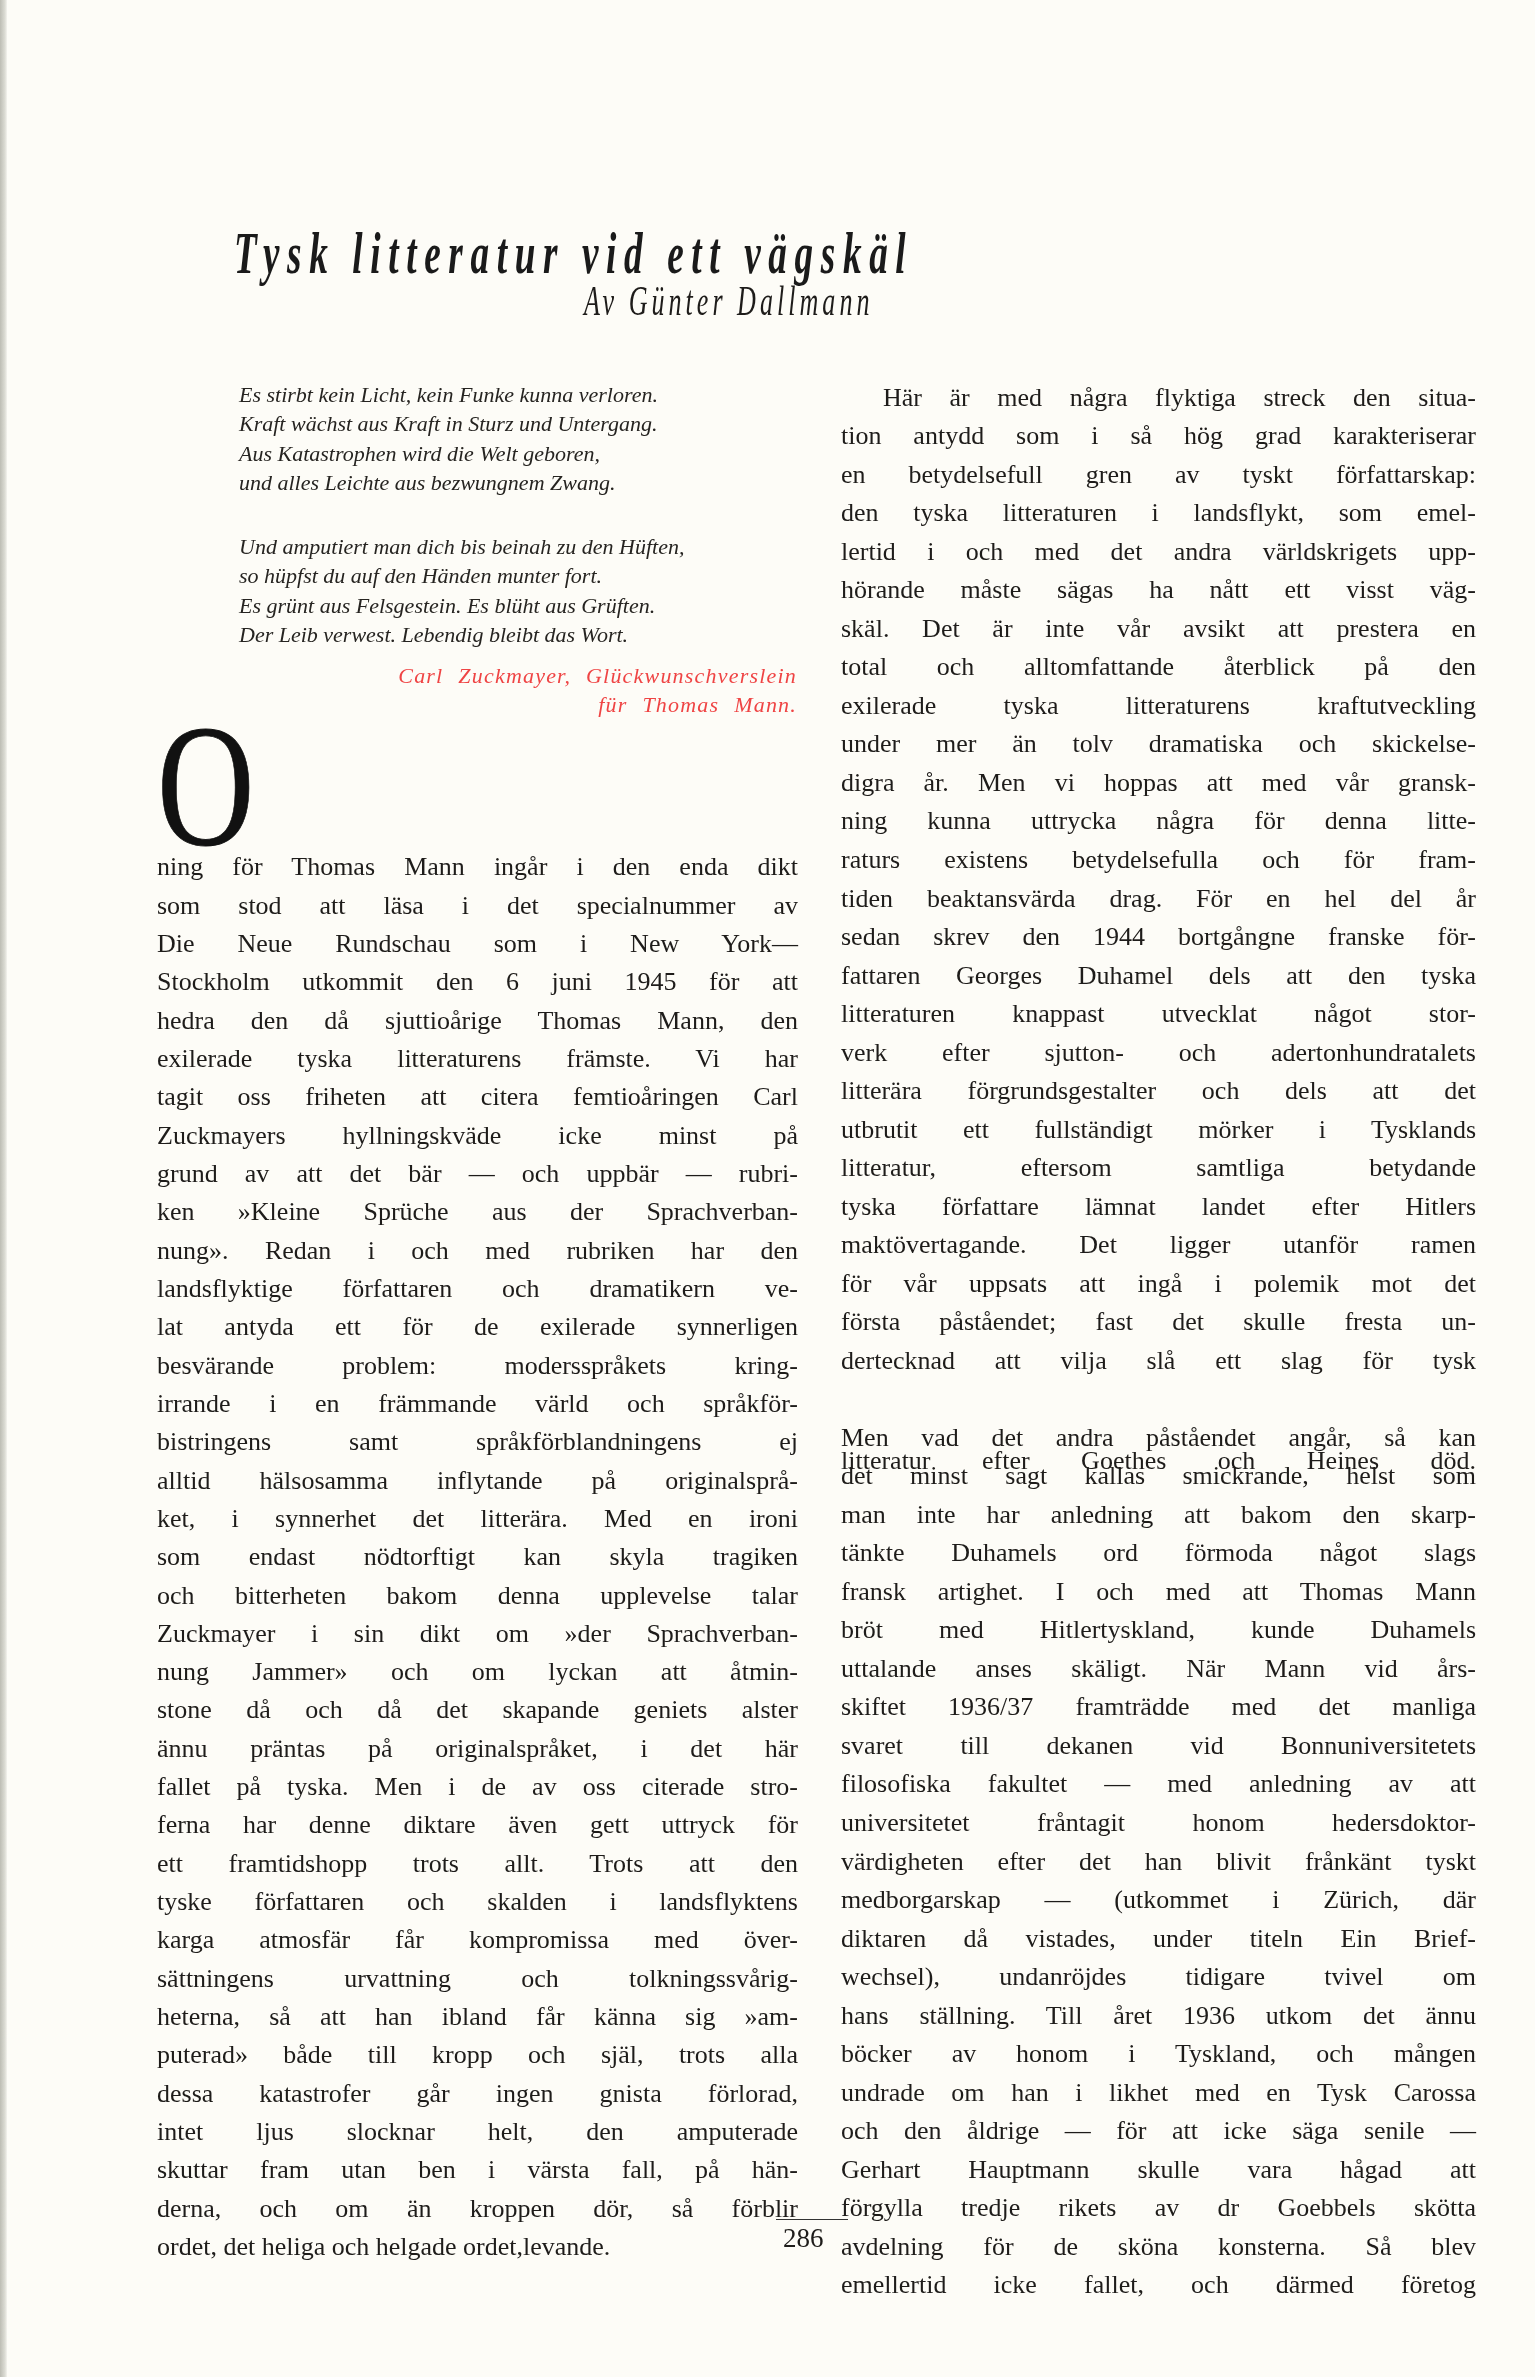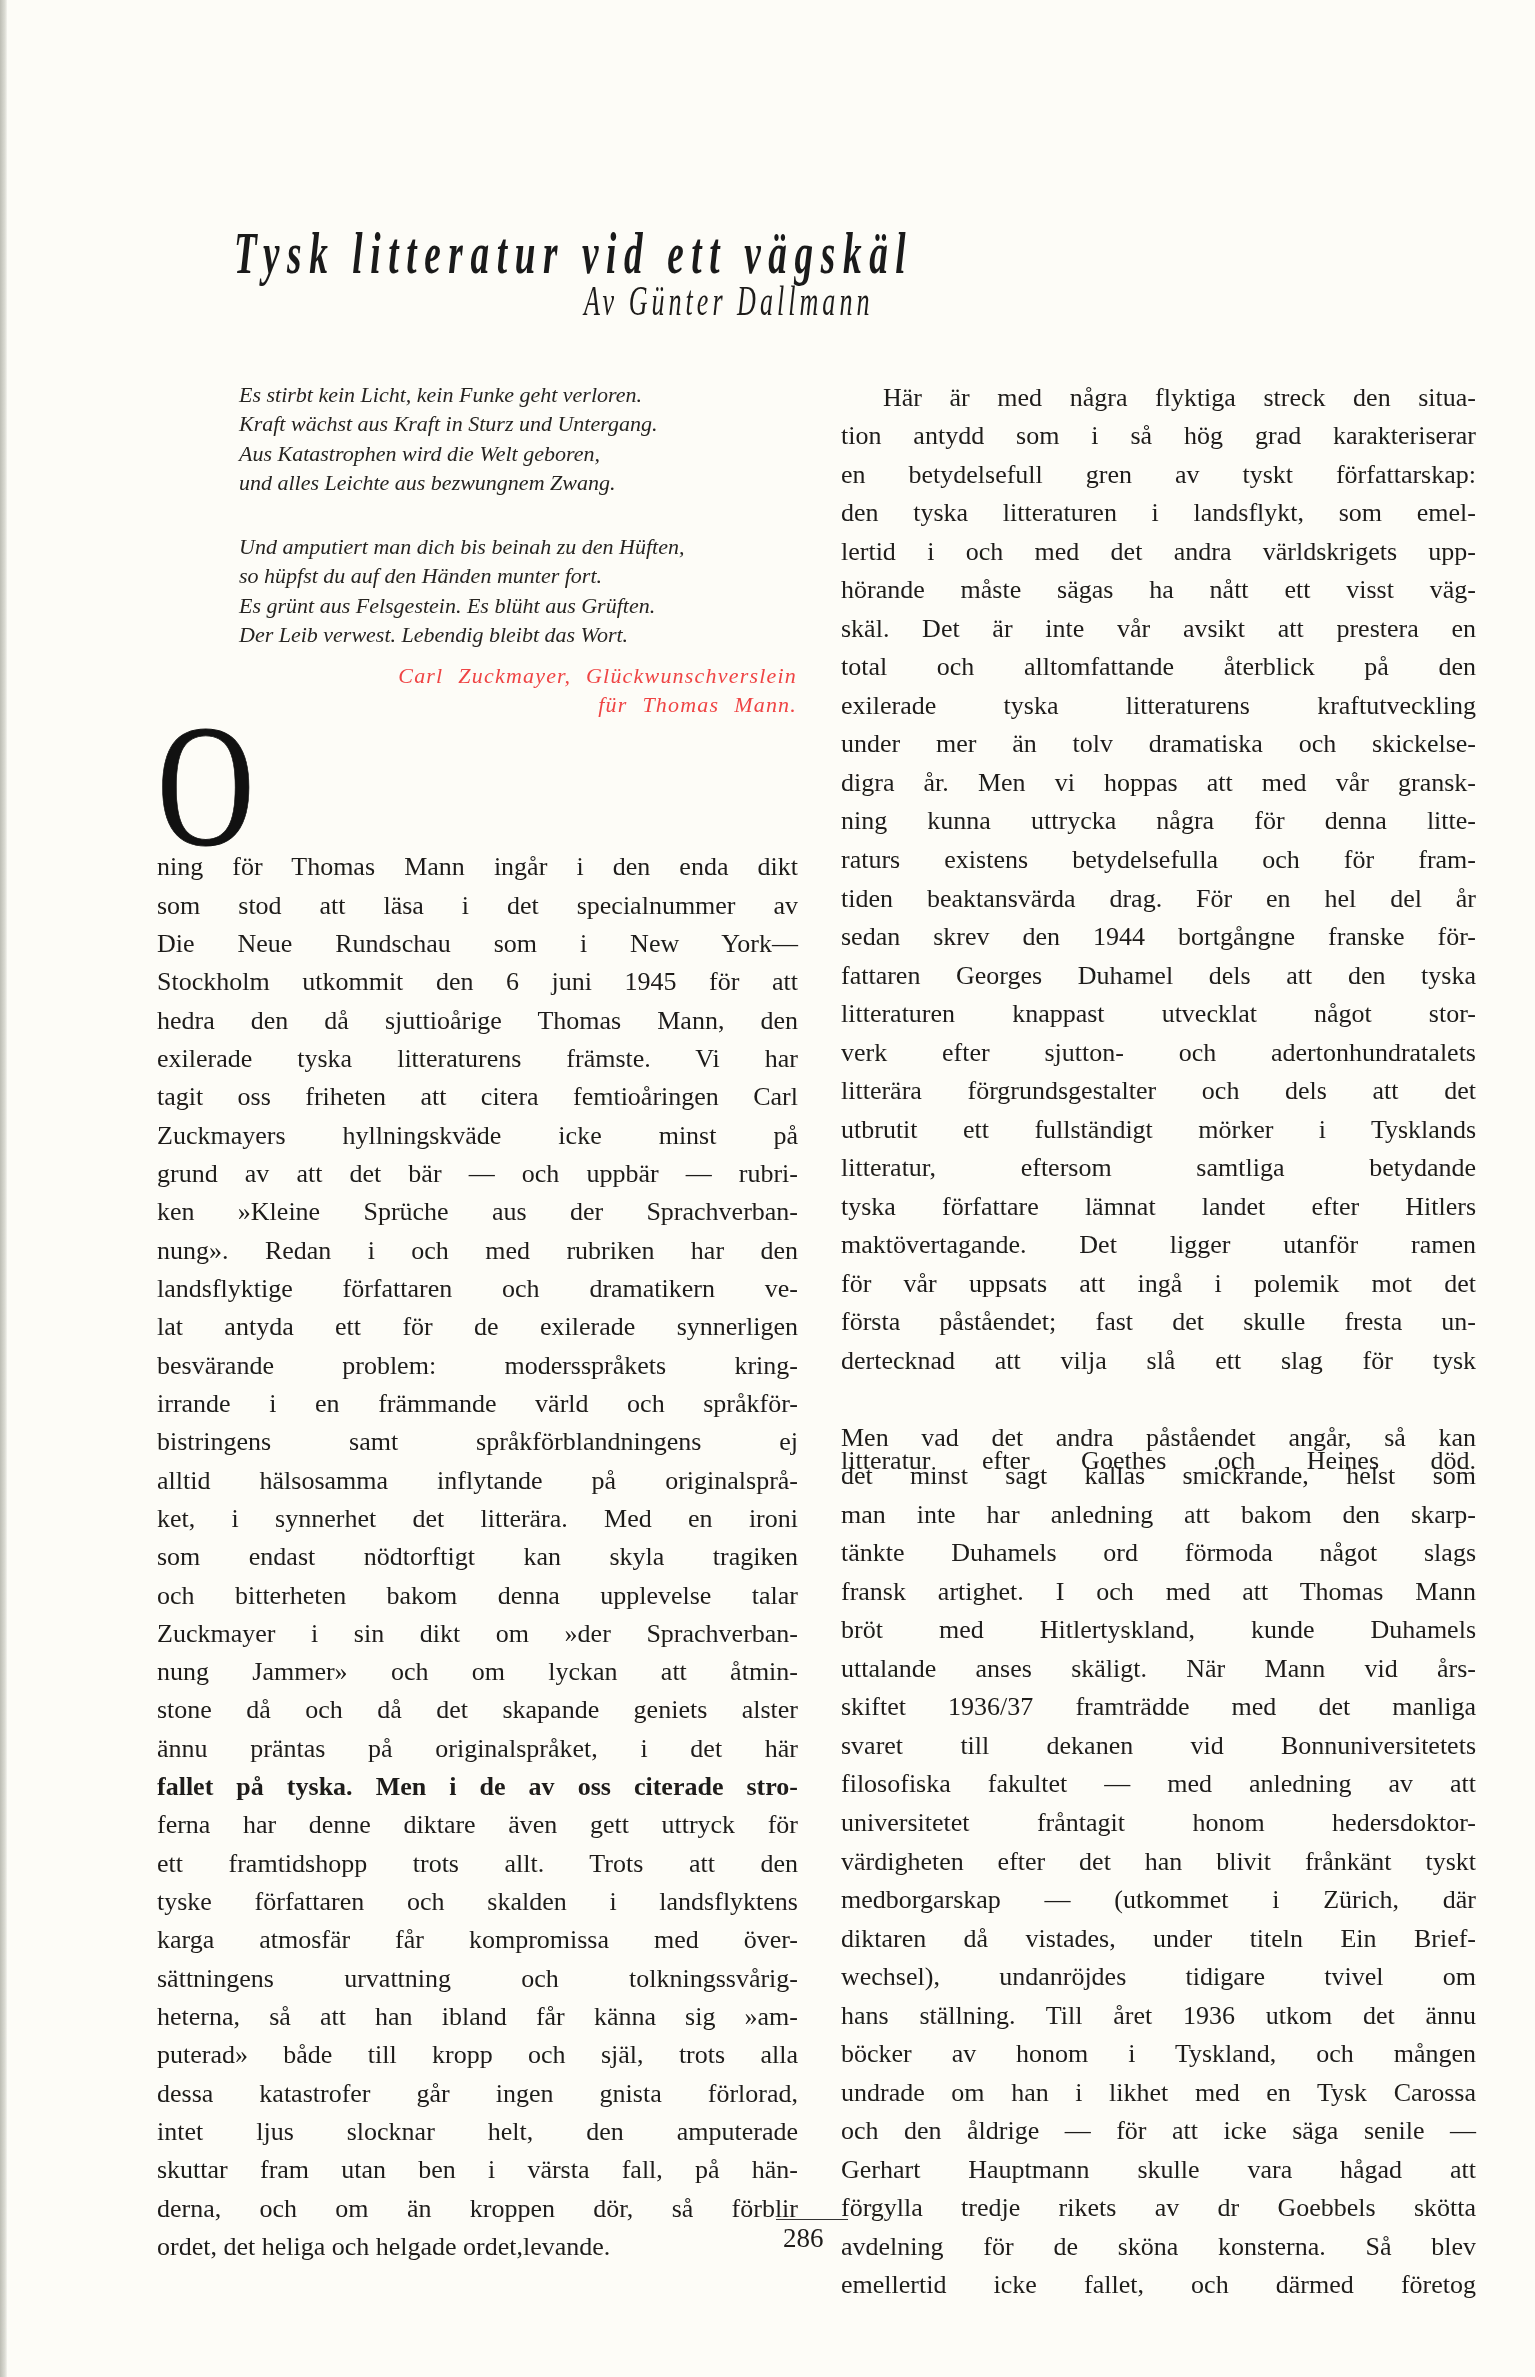--- a/index.html
+++ b/index.html
@@ -60,21 +60,21 @@
 </style>
 </head>
 <body>
 
 <div class="edge-strip"></div>
 
 <h1 class="title">Tysk litteratur vid ett vägskäl</h1>
 <div class="byline">Av Günter Dallmann</div>
 
 <div>
-  <div class="epi-line" style="top:381px">Es stirbt kein Licht, kein Funke geht verloren.</div>
+  <div class="epi-line" style="top:381px">Es stirbt kein Licht, kein Funke kunna verloren.</div>
   <div class="epi-line" style="top:410px">Kraft wächst aus Kraft in Sturz und Untergang.</div>
   <div class="epi-line" style="top:440px">Aus Katastrophen wird die Welt geboren,</div>
   <div class="epi-line" style="top:469px">und alles Leichte aus bezwungnem Zwang.</div>
 
   <div class="epi-line" style="top:533px">Und amputiert man dich bis beinah zu den Hüften,</div>
   <div class="epi-line" style="top:562px">so hüpfst du auf den Händen munter fort.</div>
   <div class="epi-line" style="top:592px">Es grünt aus Felsgestein. Es blüht aus Grüften.</div>
   <div class="epi-line" style="top:621px">Der Leib verwest. Lebendig bleibt das Wort.</div>
 
   <div class="attr-line" style="top:662px">Carl Zuckmayer, Glückwunschverslein</div>
@@ -101,21 +101,21 @@
       <div class="line" style="top: 1387px;">irrande i en främmande värld och språkför-</div>
       <div class="line" style="top: 1425px;">bistringens samt språkförblandningens ej</div>
       <div class="line" style="top: 1464px;">alltid hälsosamma inflytande på originalsprå-</div>
       <div class="line" style="top: 1502px;">ket, i synnerhet det litterära. Med en ironi</div>
       <div class="line" style="top: 1540px;">som endast nödtorftigt kan skyla tragiken</div>
       <div class="line" style="top: 1579px;">och bitterheten bakom denna upplevelse talar</div>
       <div class="line" style="top: 1617px;">Zuckmayer i sin dikt om »der Sprachverban-</div>
       <div class="line" style="top: 1655px;">nung Jammer» och om lyckan att åtmin-</div>
       <div class="line" style="top: 1693px;">stone då och då det skapande geniets alster</div>
       <div class="line" style="top: 1732px;">ännu präntas på originalspråket, i det här</div>
-      <div class="line" style="top: 1770px; font-weight: bold;">fallet på tyska. Men i de av oss citerade stro-</div>
+      <div class="line" style="top: 1770px;">fallet på tyska. Men i de av oss citerade stro-</div>
       <div class="line" style="top: 1808px;">ferna har denne diktare även gett uttryck för</div>
       <div class="line" style="top: 1847px;">ett framtidshopp trots allt. Trots att den</div>
       <div class="line" style="top: 1885px;">tyske författaren och skalden i landsflyktens</div>
       <div class="line" style="top: 1923px;">karga atmosfär får kompromissa med över-</div>
       <div class="line" style="top: 1962px;">sättningens urvattning och tolkningssvårig-</div>
       <div class="line" style="top: 2000px;">heterna, så att han ibland får känna sig »am-</div>
       <div class="line" style="top: 2038px;">puterad» både till kropp och själ, trots alla</div>
       <div class="line" style="top: 2077px;">dessa katastrofer går ingen gnista förlorad,</div>
       <div class="line" style="top: 2115px;">intet ljus slocknar helt, den amputerade</div>
       <div class="line" style="top: 2153px;">skuttar fram utan ben i värsta fall, på hän-</div>

